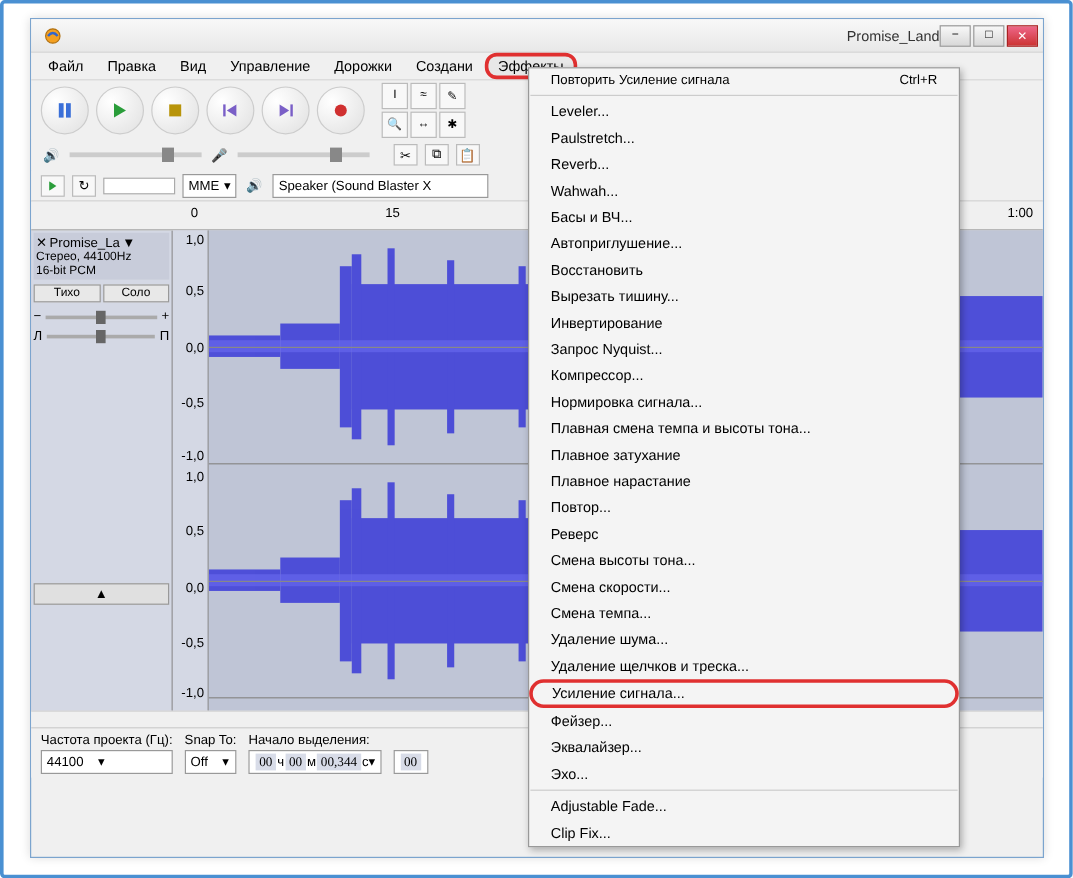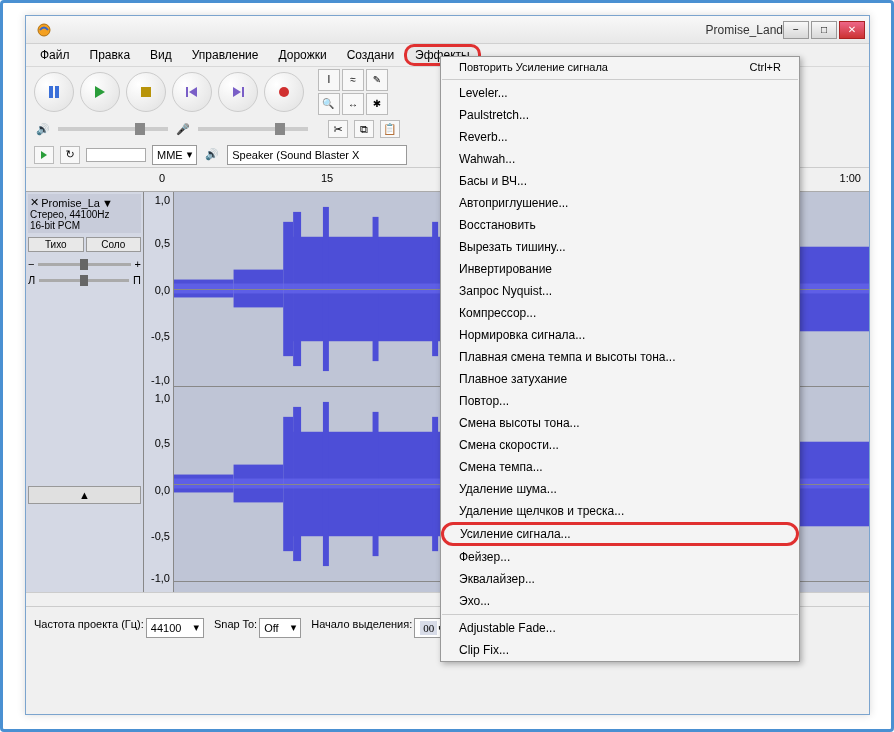--- a/index.html
+++ b/index.html
@@ -52,21 +52,21 @@
 .collapse-btn { text-align: center; margin-top: 200px; border: 1px solid #999; background: #e0e0e0; padding: 2px; }
 
 .wave-scale { width: 30px; background: #d4d8e4; border-right: 1px solid #888; position: relative; font-size: 10px; }
 .scale-label { position: absolute; right: 3px; }
 
 .wave-canvas { flex: 1; background: #bfc5d6; position: relative; }
 .wave-channel { height: 195px; border-bottom: 1px solid #888; position: relative; overflow: hidden; }
 .wave-mid { position: absolute; top: 50%; left: 0; right: 0; height: 1px; background: #888; }
 
 .bottom-bar { height: 42px; background: #f0f0f0; border-top: 1px solid #ccc; display: flex; align-items: center; padding: 4px 8px; gap: 10px; }
-.bb-group { display: flex; flex-direction: row; gap: 2px; }
+.bb-group { display: flex; flex-direction: column; gap: 2px; }
 .bb-label { font-size: 11px; }
 .bb-input { border: 1px solid #999; background: #fff; padding: 2px 4px; height: 20px; display: flex; align-items: center; }
 .time-seg { background: #d8dce8; padding: 1px 3px; margin: 0 1px; font-family: Liberation Serif, serif; }
 
 .dropdown { position: absolute; top: 56px; left: 440px; width: 360px; background: #f4f4f4; border: 1px solid #999; box-shadow: 2px 2px 6px rgba(0,0,0,0.3); z-index: 100; }
 .dd-item { padding: 4px 18px; font-size: 12px; display: flex; justify-content: space-between; }
 .dd-sep { height: 1px; background: #ccc; margin: 2px 1px; }
 .dd-item.highlighted { border: 3px solid #e03030; border-radius: 12px; padding: 2px 16px; }
 
 svg.waveform { width: 100%; height: 100%; }
@@ -322,21 +322,23 @@
       <div class="dd-item">Басы и ВЧ...</div>
       <div class="dd-item">Автоприглушение...</div>
       <div class="dd-item">Восстановить</div>
       <div class="dd-item">Вырезать тишину...</div>
       <div class="dd-item">Инвертирование</div>
       <div class="dd-item">Запрос Nyquist...</div>
       <div class="dd-item">Компрессор...</div>
       <div class="dd-item">Нормировка сигнала...</div>
       <div class="dd-item">Плавная смена темпа и высоты тона...</div>
       <div class="dd-item">Плавное затухание</div>
+      <div class="dd-item">Плавное нарастание</div>
       <div class="dd-item">Повтор...</div>
+      <div class="dd-item">Реверс</div>
       <div class="dd-item">Смена высоты тона...</div>
       <div class="dd-item">Смена скорости...</div>
       <div class="dd-item">Смена темпа...</div>
       <div class="dd-item">Удаление шума...</div>
       <div class="dd-item">Удаление щелчков и треска...</div>
       <div class="dd-item highlighted">Усиление сигнала...</div>
       <div class="dd-item">Фейзер...</div>
       <div class="dd-item">Эквалайзер...</div>
       <div class="dd-item">Эхо...</div>
     </div>

